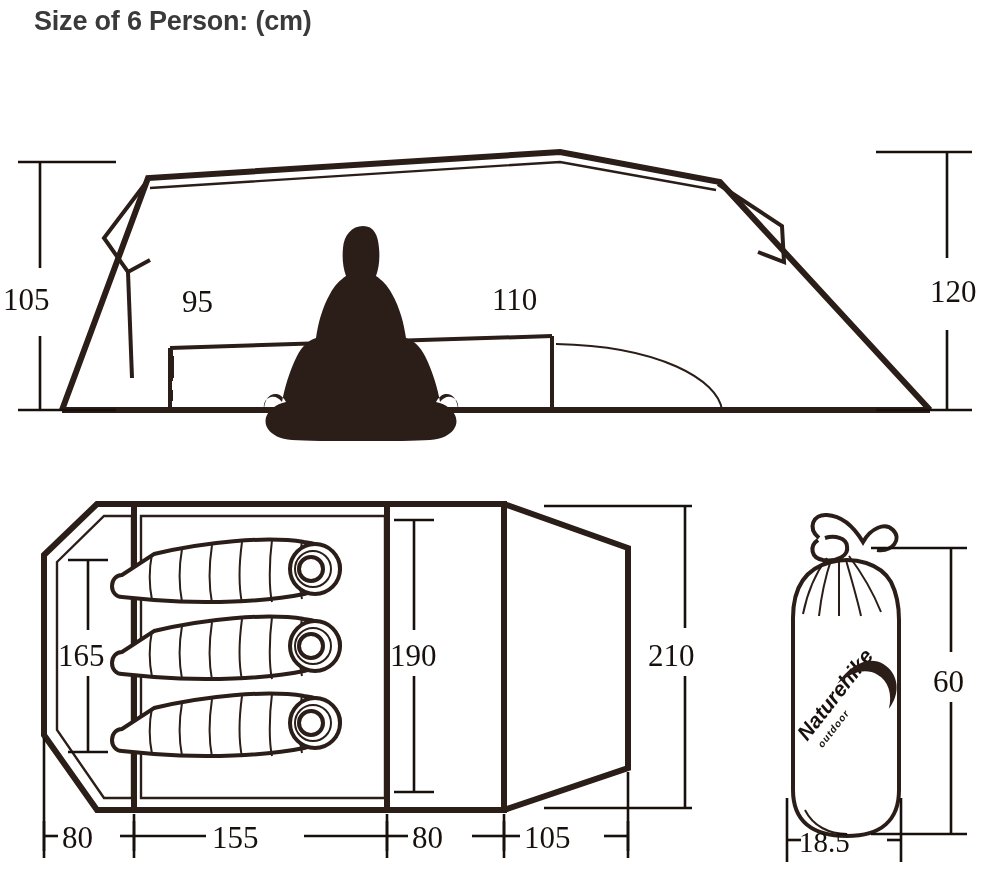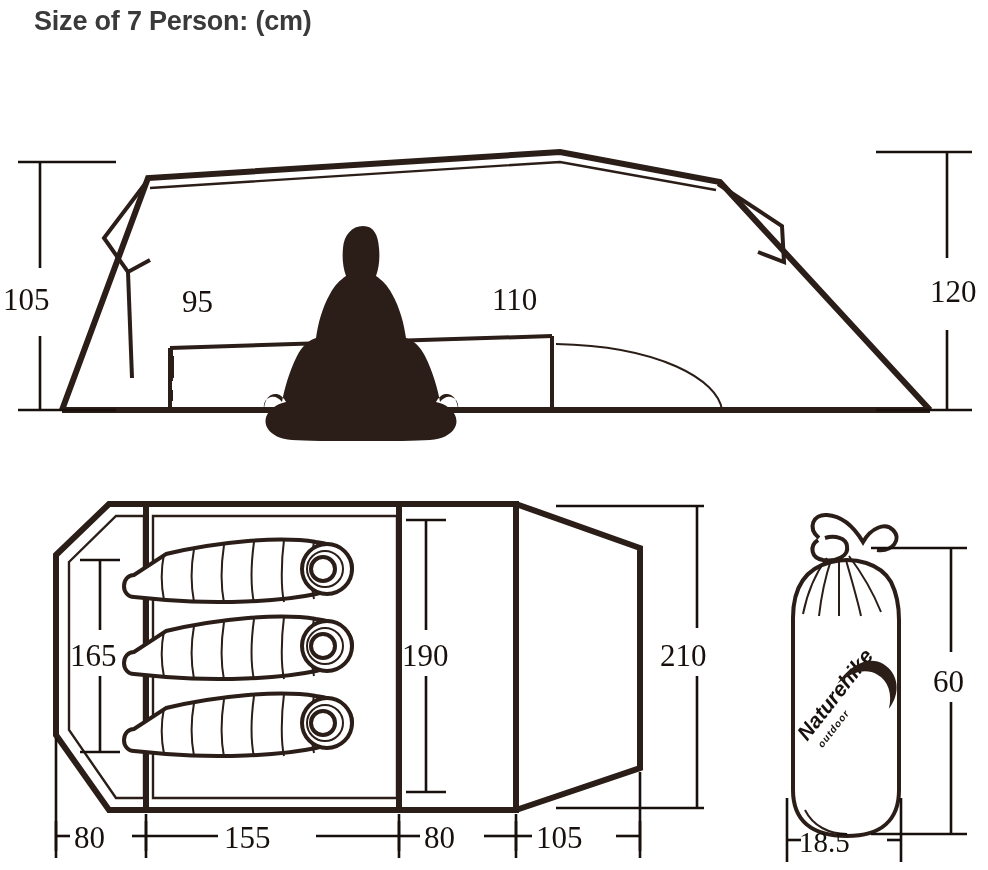--- a/index.html
+++ b/index.html
@@ -9,21 +9,21 @@
     font-family:"Liberation Sans", sans-serif;
     color:#2b1d17;
   }
   #page-title{
     position:absolute;left:34px;top:6px;
     font-size:27px;font-weight:bold;color:#3a3a3a;
     letter-spacing:-0.2px;white-space:nowrap;
   }
   .view{position:absolute;}
   #side-view{left:0;top:140px;width:988px;height:300px;}
-  #plan-view{left:16px;top:480px;width:740px;height:390px;}
+  #plan-view{left:4px;top:480px;width:740px;height:390px;}
   #sack-view{left:745px;top:490px;width:243px;height:380px;}
   svg{display:block;overflow:visible;}
   .dimtext{
     font-family:"Liberation Serif", serif;
     font-size:31px;fill:#17100c;
   }
   .dimtext.small{font-size:29px;}
   .ln{fill:none;stroke:#2b1d17;}
   .thick{stroke-width:6;stroke-linejoin:miter;stroke-linecap:butt;}
   .med{stroke-width:4;}
@@ -37,21 +37,21 @@
   .solidfill{fill:#2b1d17;stroke:none;}
   .white{fill:#ffffff;}
   .logotext{
     font-family:"Liberation Sans", sans-serif;
     font-weight:bold;font-style:italic;fill:#17100c;
   }
 </style>
 </head>
 <body>
 
-<div id="page-title">Size of 7 Person: (cm)</div>
+<div id="page-title">Size of 6 Person: (cm)</div>
 
 <div class="view" id="side-view">
 <svg width="988" height="300" viewBox="0 0 988 300">
 
   <path class="ln thick" d="M 62 270 L 930 270"></path>
 
   <path class="ln thick" d="M 62 270 L 148 38 L 560 12 L 720 42 L 930 270"></path>
 
   <path class="ln thin" d="M 150 48 L 560 22 L 716 50"></path>
 

